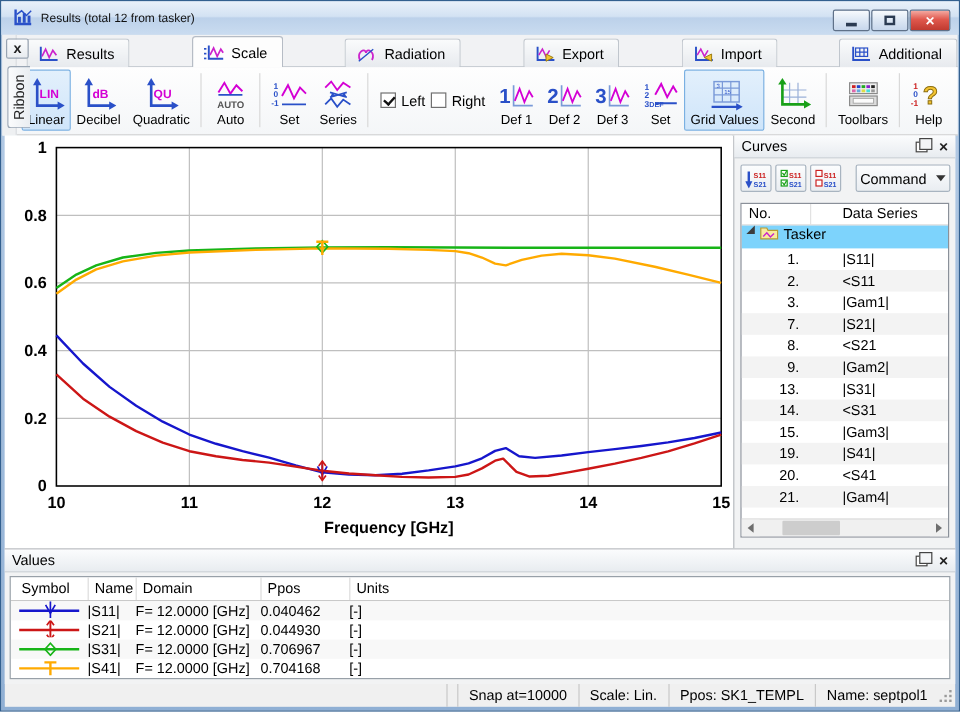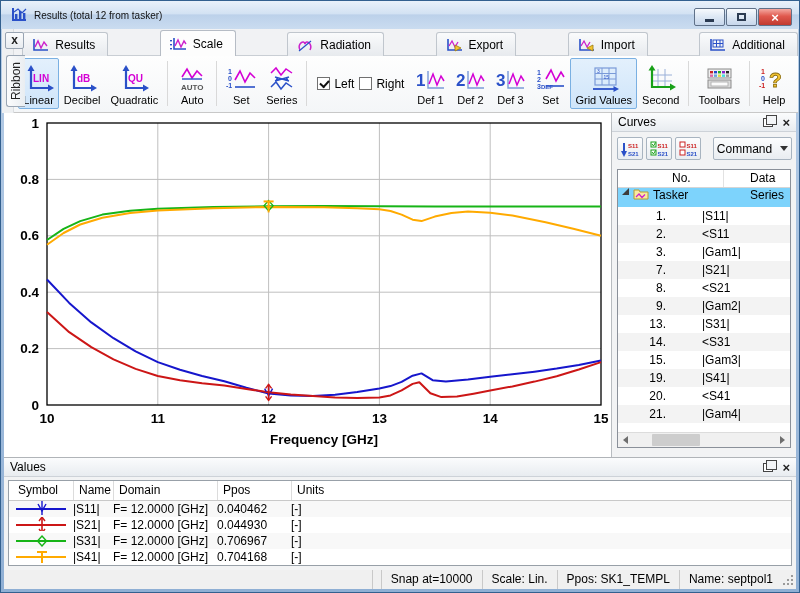--- a/index.html
+++ b/index.html
@@ -79,21 +79,21 @@
   .cp-btn { width:26px; height:23px; border:1px solid #a8b4c0; border-radius:2px;
     background:linear-gradient(#fcfdfe,#e9edf1); display:flex; align-items:center; justify-content:center; }
   .cp-cmd { margin-left:9px; height:23px; flex:1; border:1px solid #a8b4c0; border-radius:2px;
     background:linear-gradient(#fcfdfe,#e9edf1); display:flex; align-items:center; justify-content:center;
     gap:8px; font-size:12px; }
   .dd-arrow { width:0; height:0; border-left:4px solid transparent; border-right:4px solid transparent;
     border-top:5px solid #333; }
   .curves-list { position:absolute; left:5px; right:5px; top:56px; bottom:9px;
     border:1px solid #8a9099; background:#fff; overflow:hidden; }
   .cl-header { height:18px; display:flex; border-bottom:1px solid #d5d5d5; background:#fff; }
-  .cl-header .h-no { width:58px; padding-left:6px; line-height:17px; border-right:1px solid #e2e2e2;margin-left:48px; }
+  .cl-header .h-no { width:58px; padding-left:6px; line-height:17px; border-right:1px solid #e2e2e2; }
   .cl-header .h-ds { flex:1; padding-left:26px; line-height:17px; }
   .c-row { height:18px; display:flex; align-items:center; }
   .c-row:nth-child(even) { background:#f3f3f3; }
   .c-no { width:58px; text-align:right; padding-right:10px; }
   .c-nm { padding-left:26px; }
   .group-row { height:19px; display:flex; align-items:flex-start; gap:4px; padding-left:4px; background:#7dd3fc; }
   .tri-exp { width:0; height:0; border-bottom:7px solid #3c3c3c; border-left:7px solid transparent; }
   .hscroll { position:absolute; left:0; right:0; bottom:0; height:15px; background:#f0f0f0;
     border-top:1px solid #dcdcdc; }
   .hs-arrow { position:absolute; top:0; width:15px; height:14px; background:#f0f0f0;

